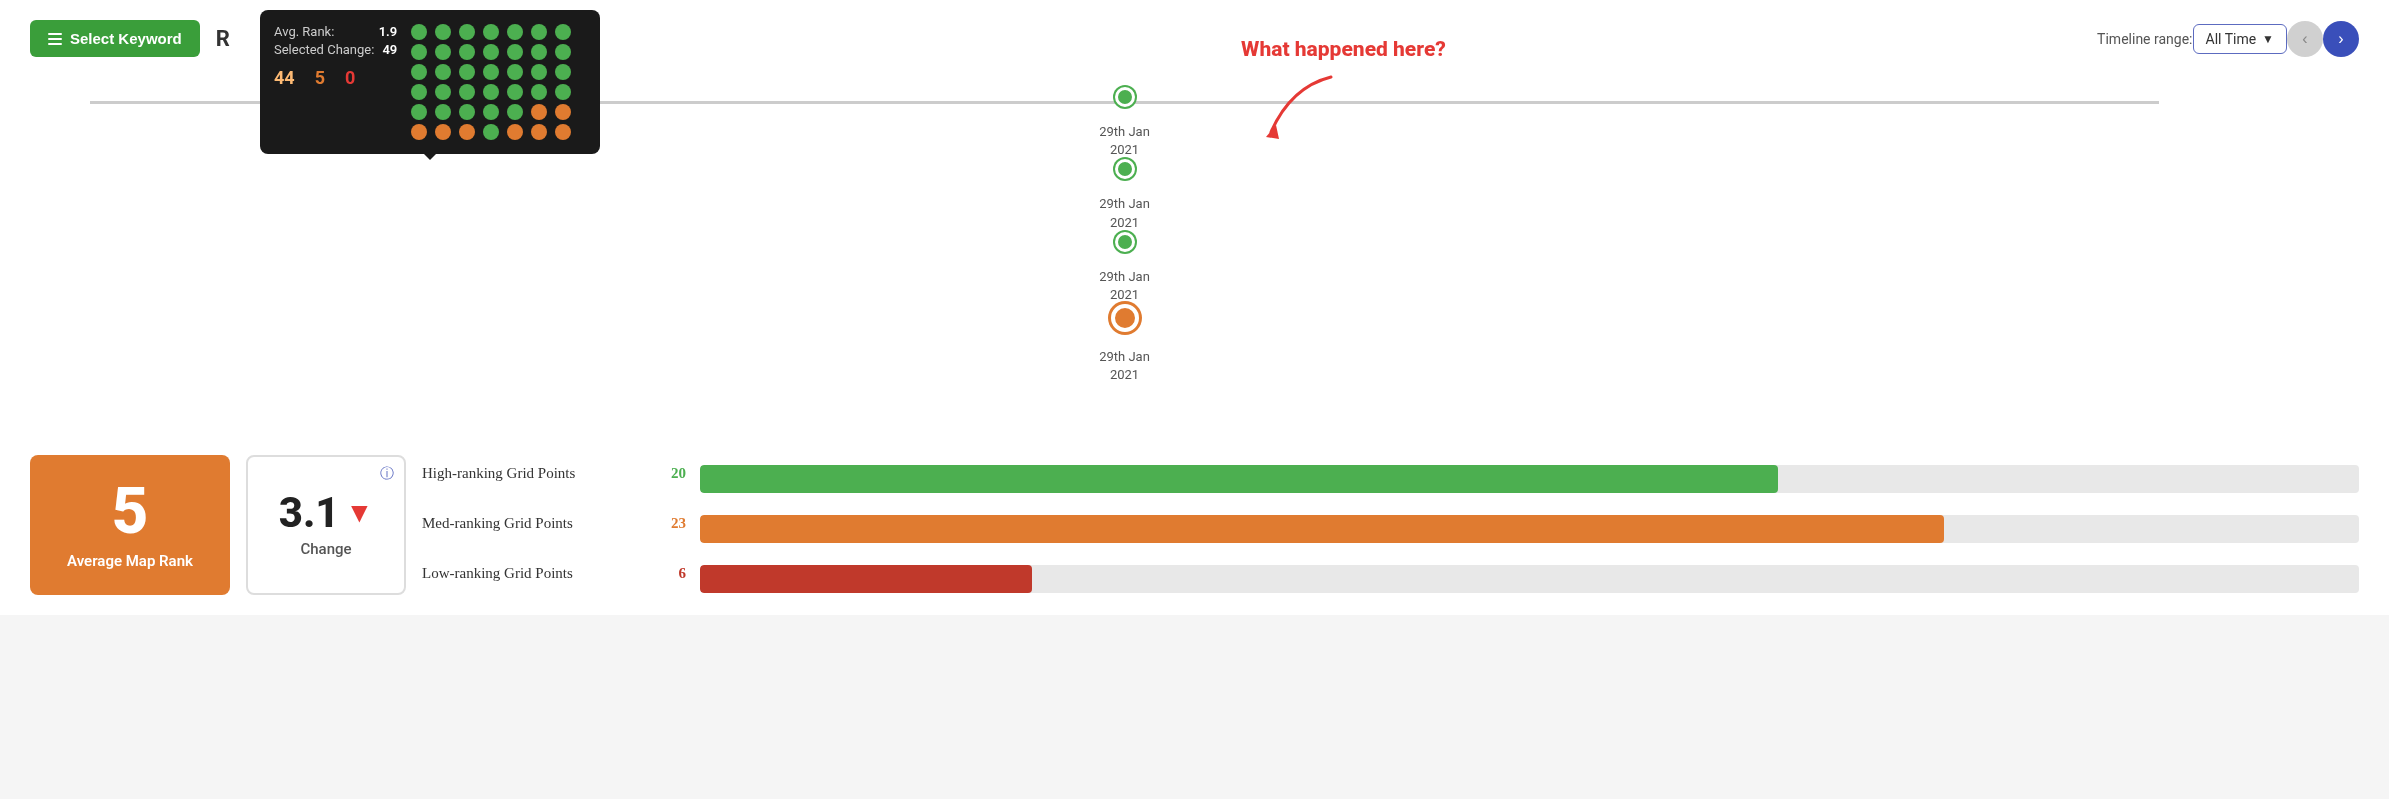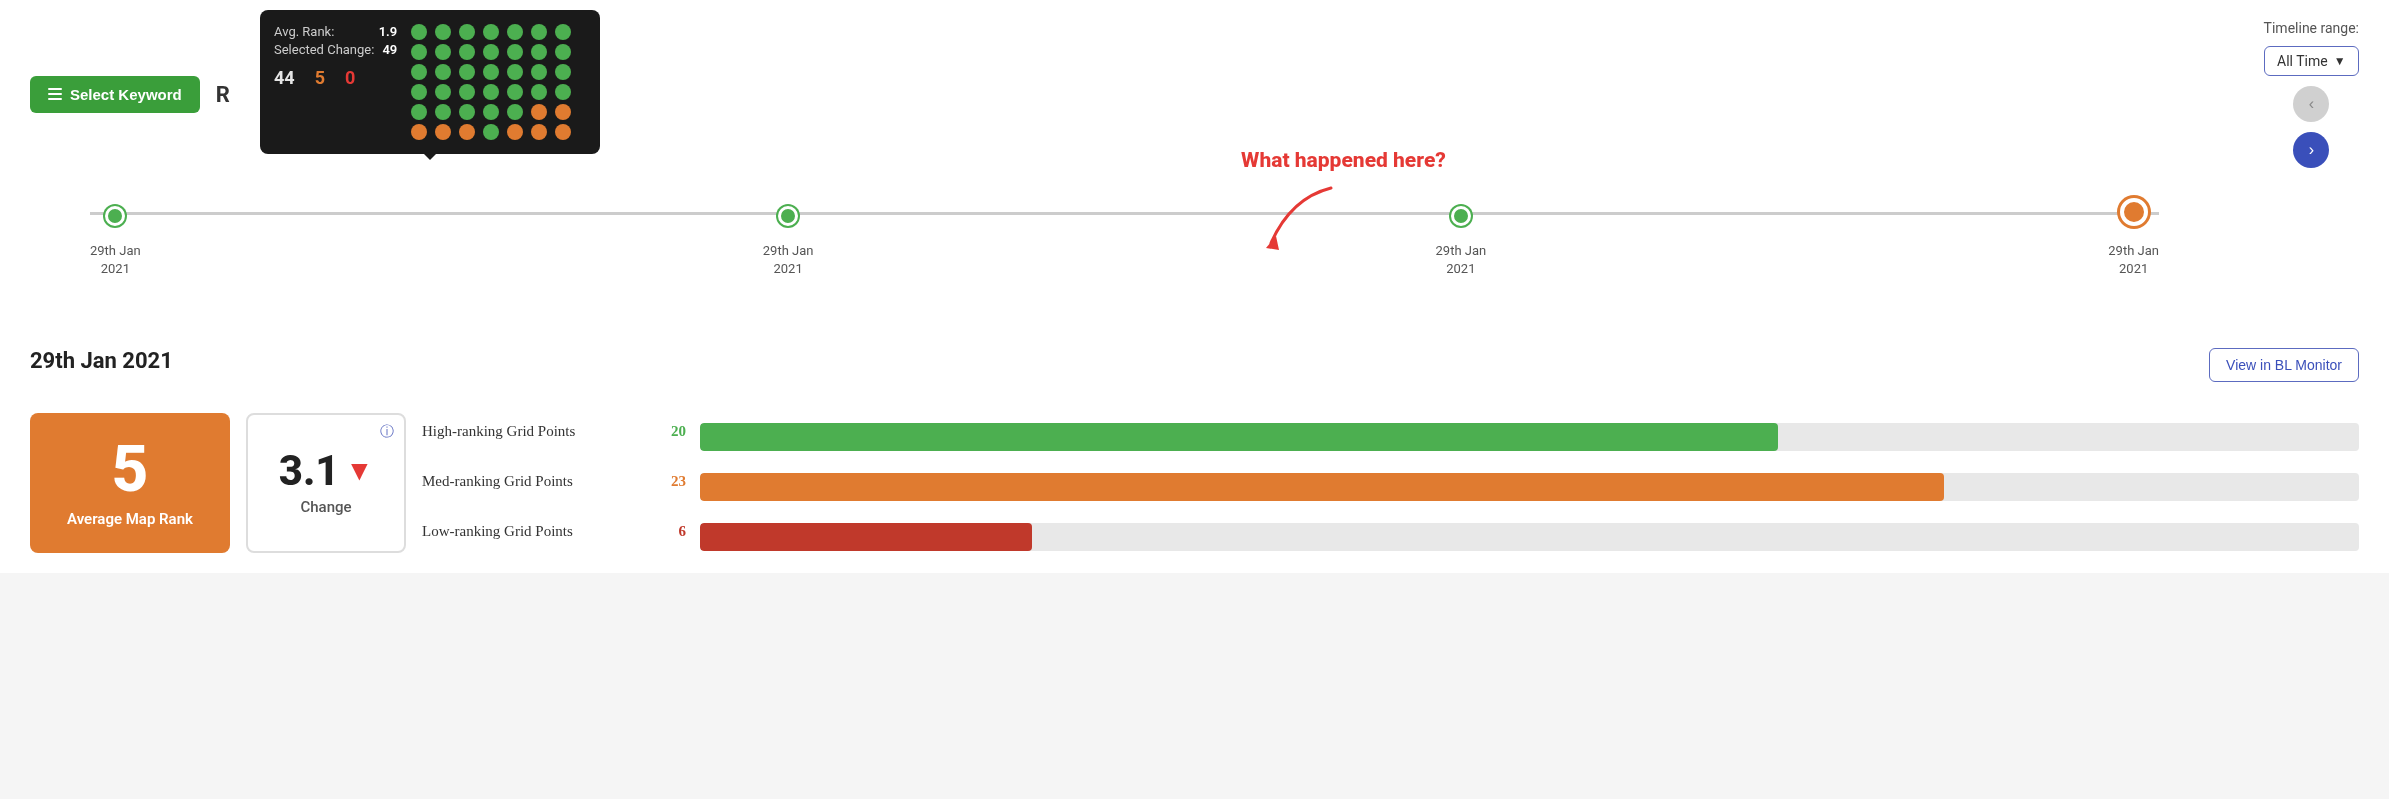--- a/index.html
+++ b/index.html
@@ -57,22 +57,20 @@
       font-size: 22px;
       font-weight: 700;
       color: #333;
       letter-spacing: 0.5px;
     }
 
     .timeline-range-area {
       margin-left: auto;
       display: flex;
       align-items: center;
-      gap: 10px;
-      flex-direction: column;
     }
 
     .timeline-range-label {
       font-size: 14px;
       color: #555;
     }
 
     .timeline-range-select {
       border: 1.5px solid #5c6bc0;
       border-radius: 6px;
@@ -161,21 +159,21 @@
     .tooltip-numbers {
       display: flex;
       gap: 20px;
       margin-top: 6px;
     }
 
     .tooltip-num {
       font-size: 18px;
       font-weight: 700;
     }
-    .tooltip-num.green { color: #e5e5e5; }
+    .tooltip-num.green { color: #fdba74; }
     .tooltip-num.orange { color: #e07b30; }
     .tooltip-num.red { color: #e53935; }
 
     
     .dot-grid {
       display: grid;
       grid-template-columns: repeat(7, 20px);
       gap: 4px;
     }
 
@@ -209,21 +207,22 @@
       z-index: 0;
     }
 
     .timeline-points {
       display: flex;
       position: relative;
       z-index: 1;
       padding-left: 60px;
       padding-right: 200px;
       justify-content: space-between;
-      align-items: flex-end;
+      align-items: center;
+      flex-direction: column;
     }
 
     .timeline-point {
       display: flex;
       flex-direction: column;
       align-items: center;
       gap: 8px;
     }
 
     .timeline-dot {
@@ -578,26 +577,20 @@
         </div>
         <div class="timeline-point">
           <div class="timeline-dot active"></div>
           <div class="timeline-date">29th Jan<br>2021</div>
         </div>
       </div>
   </div>
 
   <div class="bottom-section">
     <div class="bottom-content">
-      <div class="bottom-header">
-        <h2 class="date-heading">29th Jan 2021</h2>
-        <button class="view-bl-btn">
-          <span>View in BL Monitor</span>
-        </button>
-      </div>
 
       <div class="bottom-stats-row">
 
         <div class="stats-cards">
           <div class="avg-rank-card">
             <span class="avg-rank-value">5</span>
             <span class="avg-rank-label">Average Map Rank</span>
           </div>
 
           <div class="change-card">

